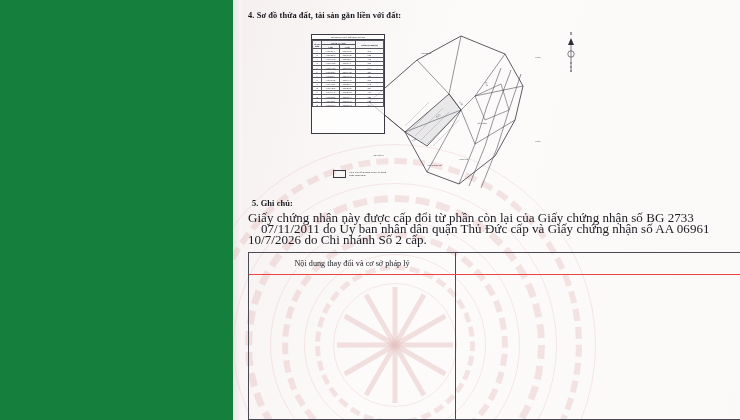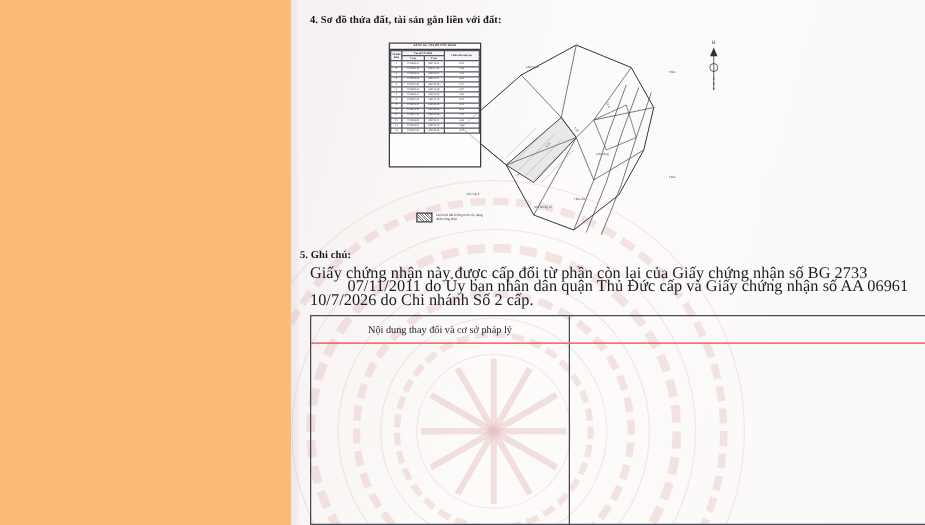--- a/index.html
+++ b/index.html
@@ -1,20 +1,20 @@
 <!DOCTYPE html>
 <html><head>
 <meta charset="utf-8">
 <style>
   html,body{margin:0;padding:0;}
   body{
     width:740px;height:420px;overflow:hidden;background:#ffffff;
     font-family:"Liberation Serif", serif;color:#1a1a22;
   }
-  #page{position:relative;width:740px;height:420px;overflow:hidden;background:#fdba74;}
+  #page{position:relative;width:740px;height:420px;overflow:hidden;background:#15803d;}
 
   
   #sheet{
     position:absolute;left:233px;top:0;width:507px;height:420px;
     background:#fcfbfa;overflow:hidden;
   }
   
   #sheet:before{
     content:"";position:absolute;inset:0;
     background:
@@ -304,23 +304,23 @@
           </tbody>
       </table>
     </div>
 
     <div id="legend">
       <div class="swatch"></div>
       <div class="lg-txt">Diện tích đất ở/công trình xây dựng
 được công nhận</div>
     </div>
 
-    <div class="h" style="left:7px;top:199px;font-family:Liberation Serif, serif;">5. Ghi chú:</div>
+    <div class="h" style="left:19px;top:199px;font-family:Liberation Serif, serif;">5. Ghi chú:</div>
     <div class="body-line" style="left:15px;top:210px;">Giấy chứng nhận này được cấp đổi từ phần còn lại của Giấy chứng nhận số BG 2733</div>
-    <div class="body-line" style="left:32px;top:221px;padding-left:13px;">07/11/2011 do Ủy ban nhân dân quận Thủ Đức cấp và Giấy chứng nhận số AA 06961</div>
+    <div class="body-line" style="left:15px;top:221px;padding-left:13px;">07/11/2011 do Ủy ban nhân dân quận Thủ Đức cấp và Giấy chứng nhận số AA 06961</div>
     <div class="body-line" style="left:15px;top:232px;">10/7/2026 do Chi nhánh Số 2 cấp.</div>
 
 
     <div id="tbl">
       <div class="hdr">
         <div class="c1">
           <span>Nội dung thay đổi và cơ sở pháp lý</span>
         </div>
       </div>
       <div class="bodyrow">

